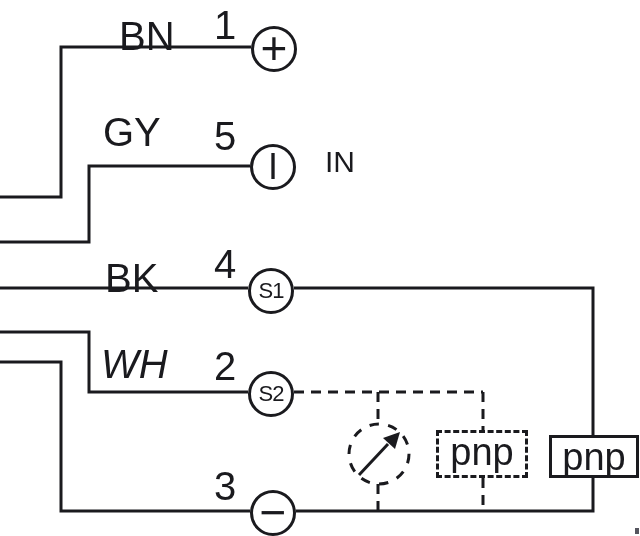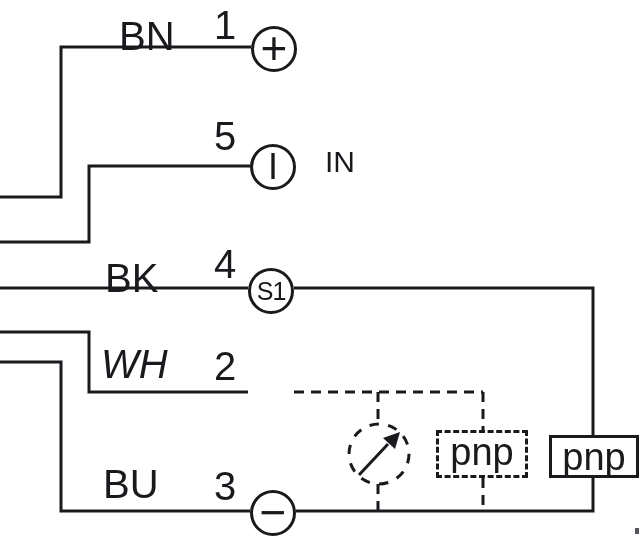--- a/index.html
+++ b/index.html
@@ -11,21 +11,21 @@
   .label{position:absolute;font-size:40px;line-height:1;white-space:nowrap;}
   .pin{position:absolute;left:203px;width:44px;text-align:center;font-size:40px;line-height:1;}
   .note{position:absolute;font-size:30px;line-height:1;}
   .term{
     position:absolute;width:46px;height:46px;box-sizing:border-box;
     border:3px solid #1a1a1e;border-radius:50%;background:#fff;
     display:flex;align-items:center;justify-content:center;
   }
   .sym-lg{font-size:46px;line-height:1;margin-top:-3px;}
   .sym-i{font-size:36px;line-height:1;}
-  .sym-s{font-size:25px;line-height:1;letter-spacing:-1px;}
+  .sym-s{font-size:22px;line-height:1;letter-spacing:-1px;}
   .pnp{
     position:absolute;box-sizing:border-box;background:#fff;
     display:flex;justify-content:center;
     font-size:38px;line-height:1;
   }
   .pnp.dashed{left:436px;top:430px;width:92px;height:48px;border:3px dashed #1a1a1e;}
   .pnp.solid{left:549px;top:435px;width:90px;height:43px;border:3px solid #1a1a1e;}
   
   .lbl-bn{left:119px;top:5px;margin-top:11px;}   .pin-bn{top:5px;}
   .lbl-gy{left:103px;top:112px;} .pin-gy{top:116px;}
@@ -64,38 +64,41 @@
         <line x1="483" y1="478" x2="483" y2="511"></line>
       </g>
 
       <circle cx="379" cy="454" r="30" stroke-dasharray="9.4 9.4" fill="#ffffff"></circle>
       <line x1="359" y1="475" x2="388" y2="444"></line>
     </g>
     <polygon points="400,432 395,449 383,438" fill="#1a1a1e" stroke="none"></polygon>
   </svg>
 
   <div class="label lbl-bn">BN</div>
+  <div class="label lbl-gy">GY</div>
   <div class="label lbl-bk">BK</div>
   <div class="label lbl-wh">WH</div>
-  <div class="label lbl-bu">BU</div>
 
   <div class="pin pin-bn">1</div>
   <div class="pin pin-gy">5</div>
   <div class="pin pin-bk">4</div>
   <div class="pin pin-wh">2</div>
   <div class="pin pin-bu">3</div>
 
   <div class="term term-plus">
     <span class="sym-lg">+</span>
   </div>
   <div class="term term-i">
     <span class="sym-i">I</span>
   </div>
   <div class="term term-s1">
     <span class="sym-s">S1</span>
+  </div>
+  <div class="term term-s2">
+    <span class="sym-s">S2</span>
   </div>
   <div class="term term-minus">
     <span class="sym-lg">−</span>
   </div>
 
   <div class="note note-in">IN</div>
 
   <div class="pnp dashed">
     <span>pnp</span>
   </div>

